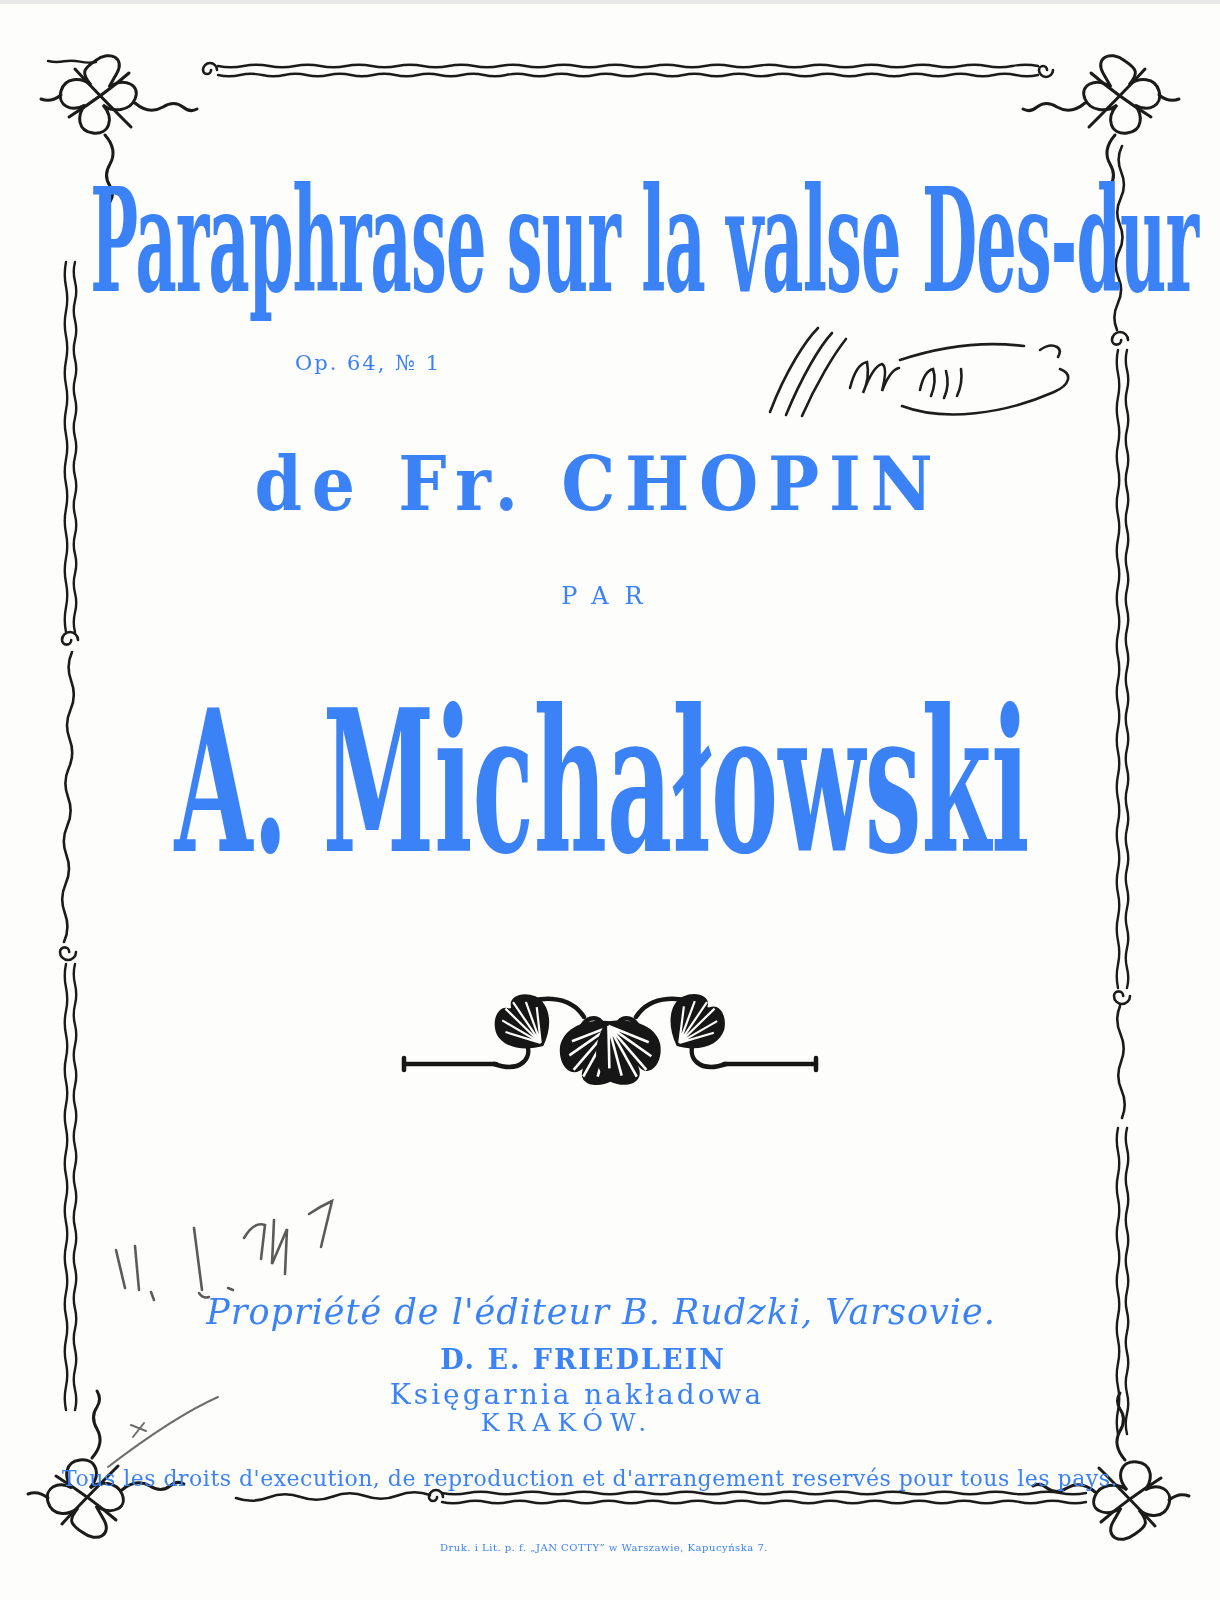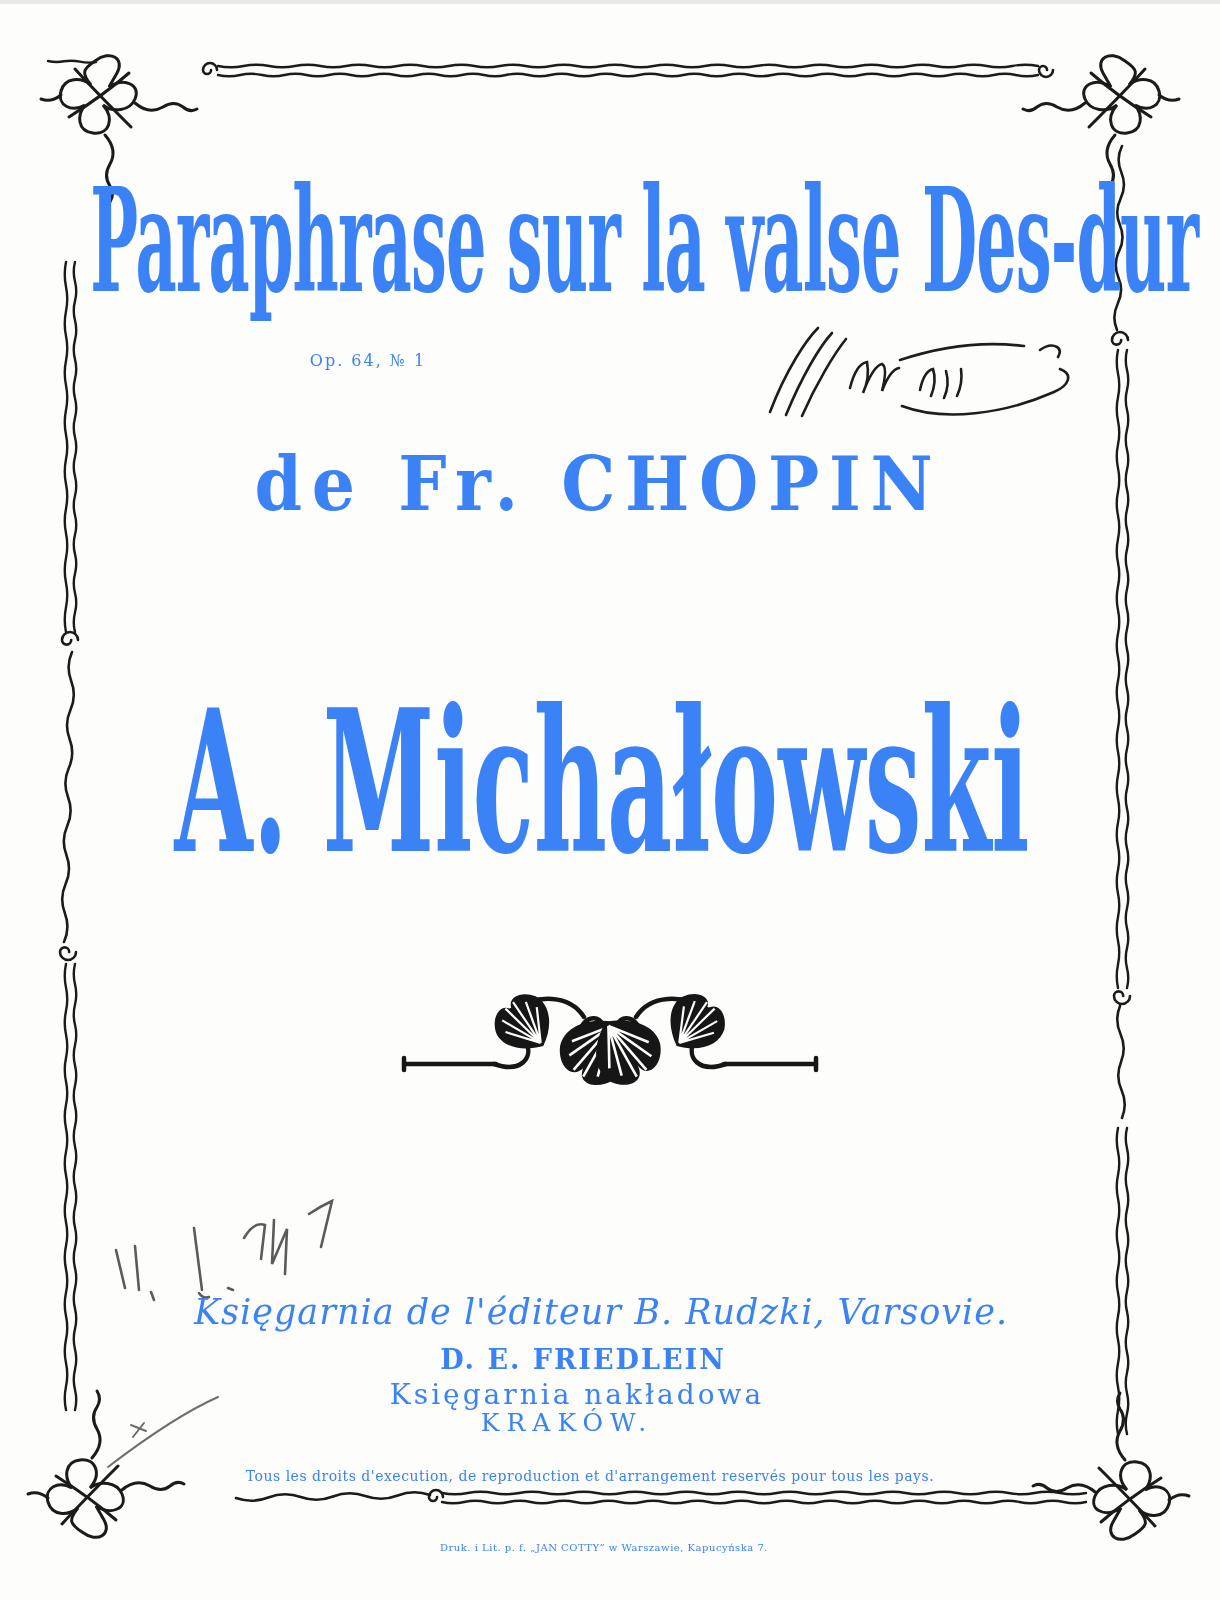--- a/index.html
+++ b/index.html
@@ -7,35 +7,35 @@
     position:relative;width:1220px;height:1600px;margin:4px auto;
     background:#fdfdfb;color:#3b82f6;overflow:hidden;
     font-family:"DejaVu Serif","Liberation Serif",serif;
   }
   .abs{position:absolute;left:0;width:100%;text-align:center;white-space:nowrap;}
   .scalewrap{display:inline-block;transform-origin:50% 0;}
   .title-line{
     font-weight:bold;font-size:74px;letter-spacing:-1px;
     transform:scale(0.86,1.95);
   }
-  .opus-line{font-size:16px;letter-spacing:2px;}
+  .opus-line{font-size:21px;letter-spacing:2px;}
   .composer-line{
     font-weight:bold;font-size:63px;letter-spacing:9px;
     transform:scale(1.08,1.18);
   }
   .par-line{font-size:24px;letter-spacing:16px;}
   .arranger-line{
     font-weight:bold;font-size:106px;letter-spacing:0px;
     transform:scale(0.95,1.85);
   }
   .property-line{font-style:italic;font-size:35px;letter-spacing:1px;}
   .pub-name{font-weight:bold;font-size:27px;letter-spacing:2px;font-family:"DejaVu Serif",serif;}
   .pub-type{font-size:28px;letter-spacing:3px;}
   .pub-city{font-size:25px;letter-spacing:7px;}
-  .rights-line{font-size:14px;letter-spacing:0.5px;}
+  .rights-line{font-size:22px;letter-spacing:0.5px;}
   .printer-line{font-size:10px;letter-spacing:0.5px;}
   svg{display:block;}
   .overlay{position:absolute;pointer-events:none;}
 </style>
 </head>
 <body>
 
 <div class="page">
 
   <svg id="border-svg" class="overlay" style="left:0;top:0" width="1220" height="1600" viewBox="0 0 1220 1600">
@@ -95,20 +95,23 @@
     <path d="M148,44 C190,30 232,25 272,30"></path>
     <path d="M168,74 q4,-19 13,-21 q4,12 -2,27 m15,-25 q4,14 -2,27 m17,-29 q2,14 -4,27"></path>
     <path d="M150,90 C192,106 252,98 302,76 C318,69 321,58 308,53"></path>
     <path d="M288,34 q10,-7 17,-3 q5,3 1,10"></path>
   </svg>
 
   <div class="abs" style="top:436px;margin-left:-12px">
     <span class="scalewrap composer-line">de Fr. CHOPIN</span>
   </div>
 
+  <div class="abs" style="top:578px">
+    <span class="par-line">PAR</span>
+  </div>
 
   <div class="abs" style="top:662px;margin-left:-8px">
     <span class="scalewrap arranger-line">A. Michałowski</span>
   </div>
 
   <svg class="overlay" style="left:398px;top:983px" width="424" height="108" viewBox="0 0 424 108">
     <defs>
       <g id="dleaf">
         <path d="M0,30 C-22,20 -33,2 -27,-12 C-20,-27 -2,-31 -1,-16 C1,-31 18,-28 26,-13 C32,2 22,20 0,30 Z" fill="#161616"></path>
         <path d="M0,26 L-15,-16 M0,26 L-5,-23 M0,26 L5,-23 M0,26 L15,-15 M0,26 L-20,-5 M0,26 L20,-4" stroke="#fdfdfb" stroke-width="2.2" fill="none"></path>
@@ -145,21 +148,21 @@
     <path d="M196,28 l-2,44 l15,-35 l-2,45"></path>
     <path d="M231,22 q12,-8 23,-13 l-11,46"></path>
   </svg>
 
   <svg class="overlay" style="left:100px;top:1385px" width="135" height="85" viewBox="0 0 135 85" fill="none" stroke="#555" stroke-width="2" stroke-linecap="round" opacity="0.85">
     <path d="M8,78 C42,52 82,24 118,8"></path>
     <path d="M33,48 l11,-14 m-13,2 l15,6"></path>
   </svg>
 
   <div class="abs" style="top:1288px;margin-left:-9px">
-    <span class="property-line">Księgarnia de l'éditeur B. Rudzki, Varsovie.</span>
+    <span class="property-line">Propriété de l'éditeur B. Rudzki, Varsovie.</span>
   </div>
   <div class="abs" style="top:1340px;margin-left:-27px">
     <span class="pub-name">D. E. FRIEDLEIN</span>
   </div>
   <div class="abs" style="top:1374px;margin-left:-33px">
     <span class="pub-type">Księgarnia nakładowa</span>
   </div>
   <div class="abs" style="top:1404px;margin-left:-43px">
     <span class="pub-city">KRAKÓW.</span>
   </div>

